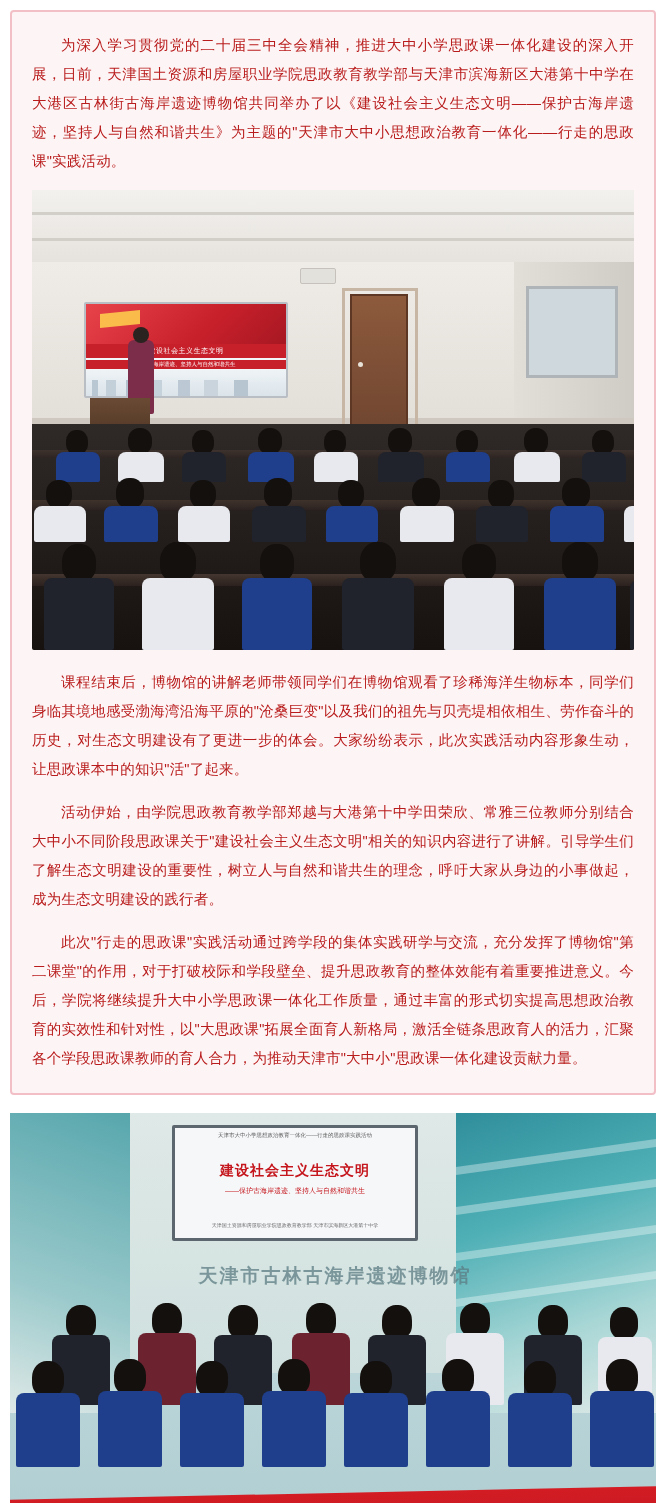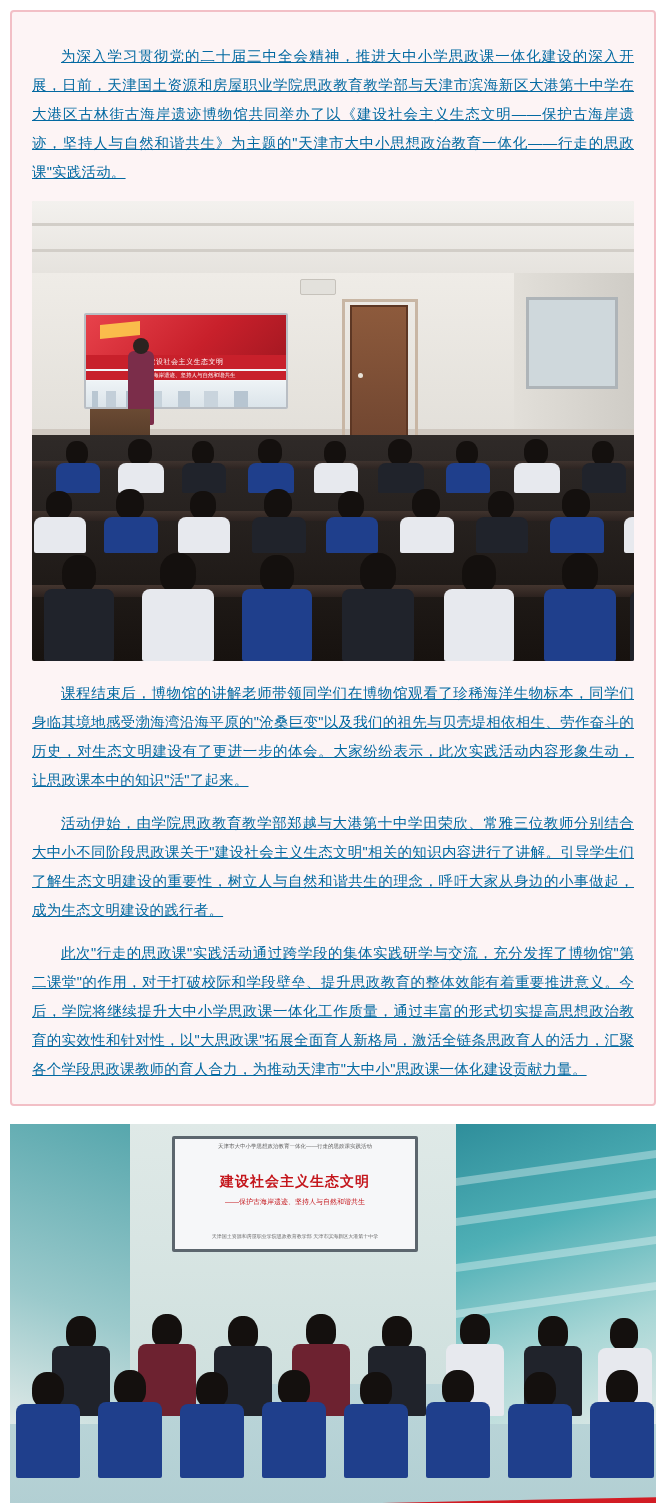--- a/index.html
+++ b/index.html
@@ -22,26 +22,25 @@
   .article-card {
     border: 2px solid #f2bfc6;
     border-radius: 4px;
     background: #fdf4f5;
     padding: 18px 20px 20px 20px;
     box-sizing: border-box;
   }
   .para {
     font-size: 14.5px;
     line-height: 2.0;
-    color: #0369a1;
+    color: #b91c1c;
     text-align: justify;
     text-indent: 2em;
-    margin: 12px 0 14px 0;
+    margin: 1px 0 14px 0;
     letter-spacing: 0.2px;
-    text-decoration: underline;
   }
   .para:last-child { margin-bottom: 0; }
 
   
   .photo-lecture {
     width: 100%;
     height: 460px;
     margin: 14px 0 18px 0;
     position: relative;
     overflow: hidden;
@@ -344,20 +343,21 @@
       <div class="gp-mural-wave" style="top:172px;"></div>
     </div>
 
     <div class="gp-screen">
       <div class="g-head">天津市大中小学思想政治教育一体化——行走的思政课实践活动</div>
       <div class="g-title">建设社会主义生态文明</div>
       <div class="g-sub">——保护古海岸遗迹、坚持人与自然和谐共生</div>
       <div class="g-foot">天津国土资源和房屋职业学院思政教育教学部        天津市滨海新区大港第十中学</div>
     </div>
 
+    <div class="gp-museum-text">天津市古林古海岸遗迹博物馆</div>
 
     <div class="gp-people">
 
       <div class="head" style="left:56px;  top:2px;  width:30px;height:34px;"></div>
       <div class="body-uni uni-dark" style="left:42px; top:32px; width:58px;height:70px;"></div>
       <div class="head" style="left:142px; top:0px;  width:30px;height:34px;"></div>
       <div class="body-uni uni-red" style="left:128px;top:30px; width:58px;height:72px;"></div>
       <div class="head" style="left:218px; top:2px;  width:30px;height:34px;"></div>
       <div class="body-uni uni-dark" style="left:204px;top:32px; width:58px;height:70px;"></div>
       <div class="head" style="left:296px; top:0px;  width:30px;height:34px;"></div>

